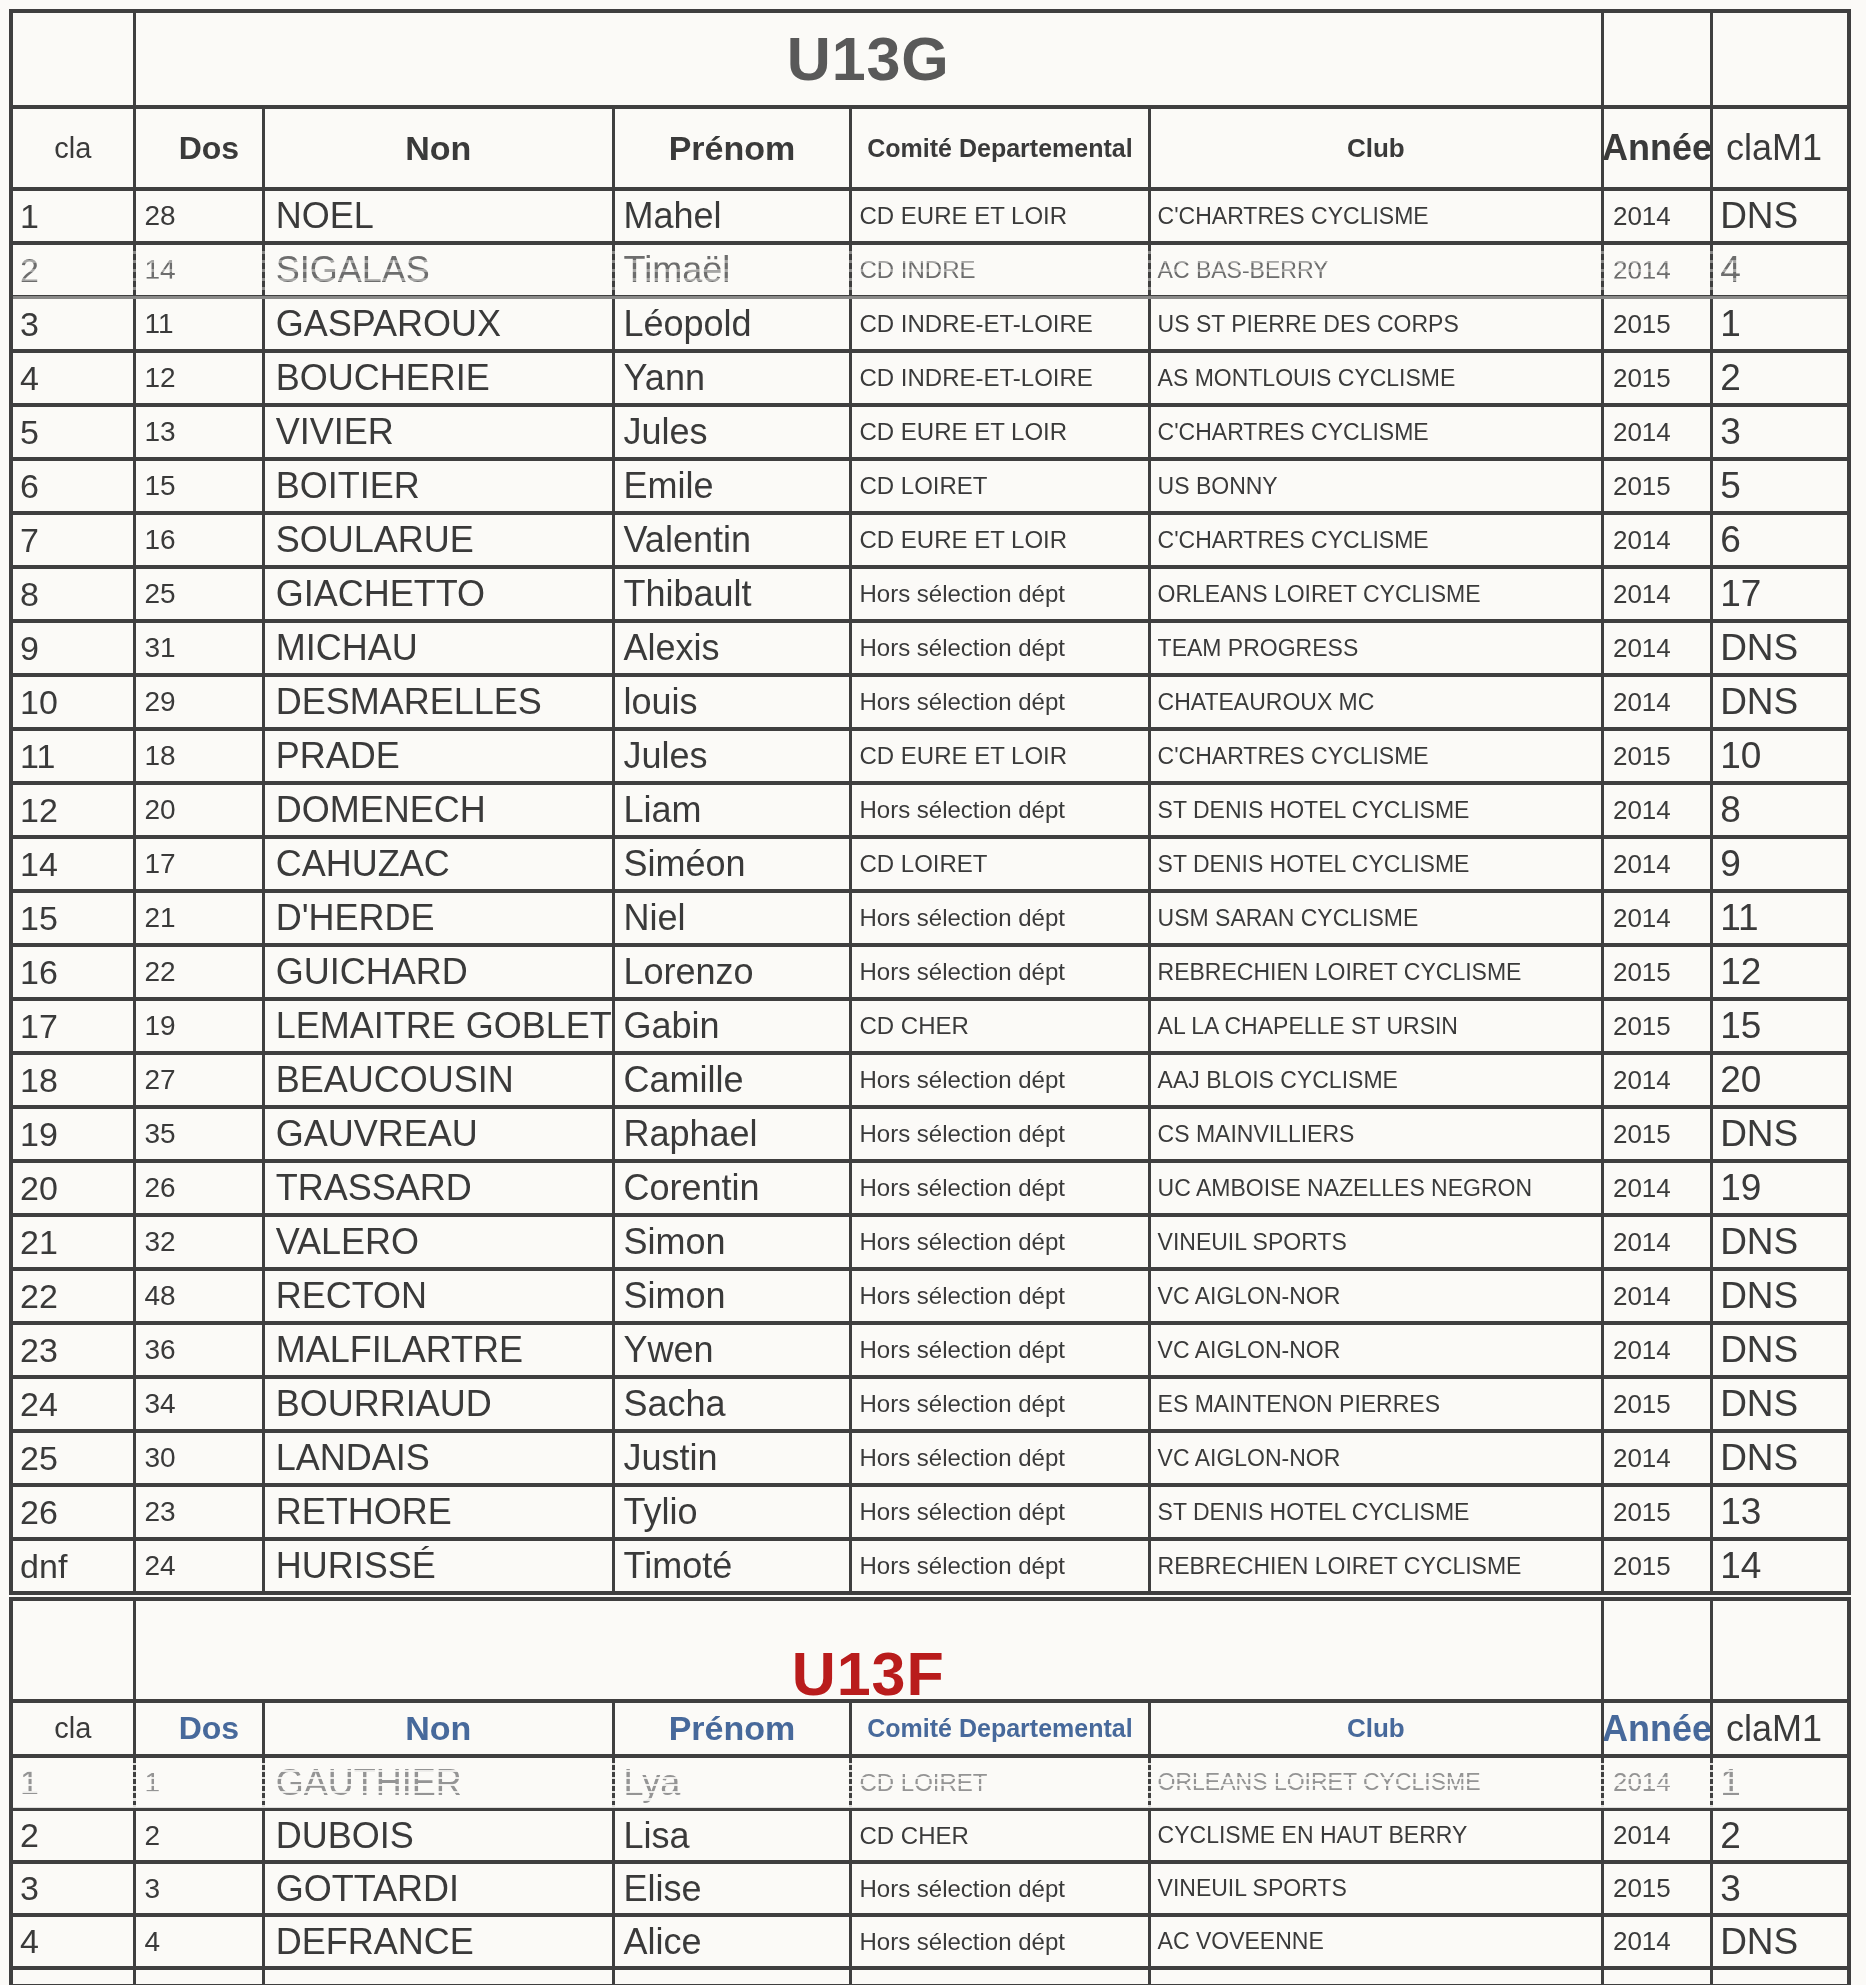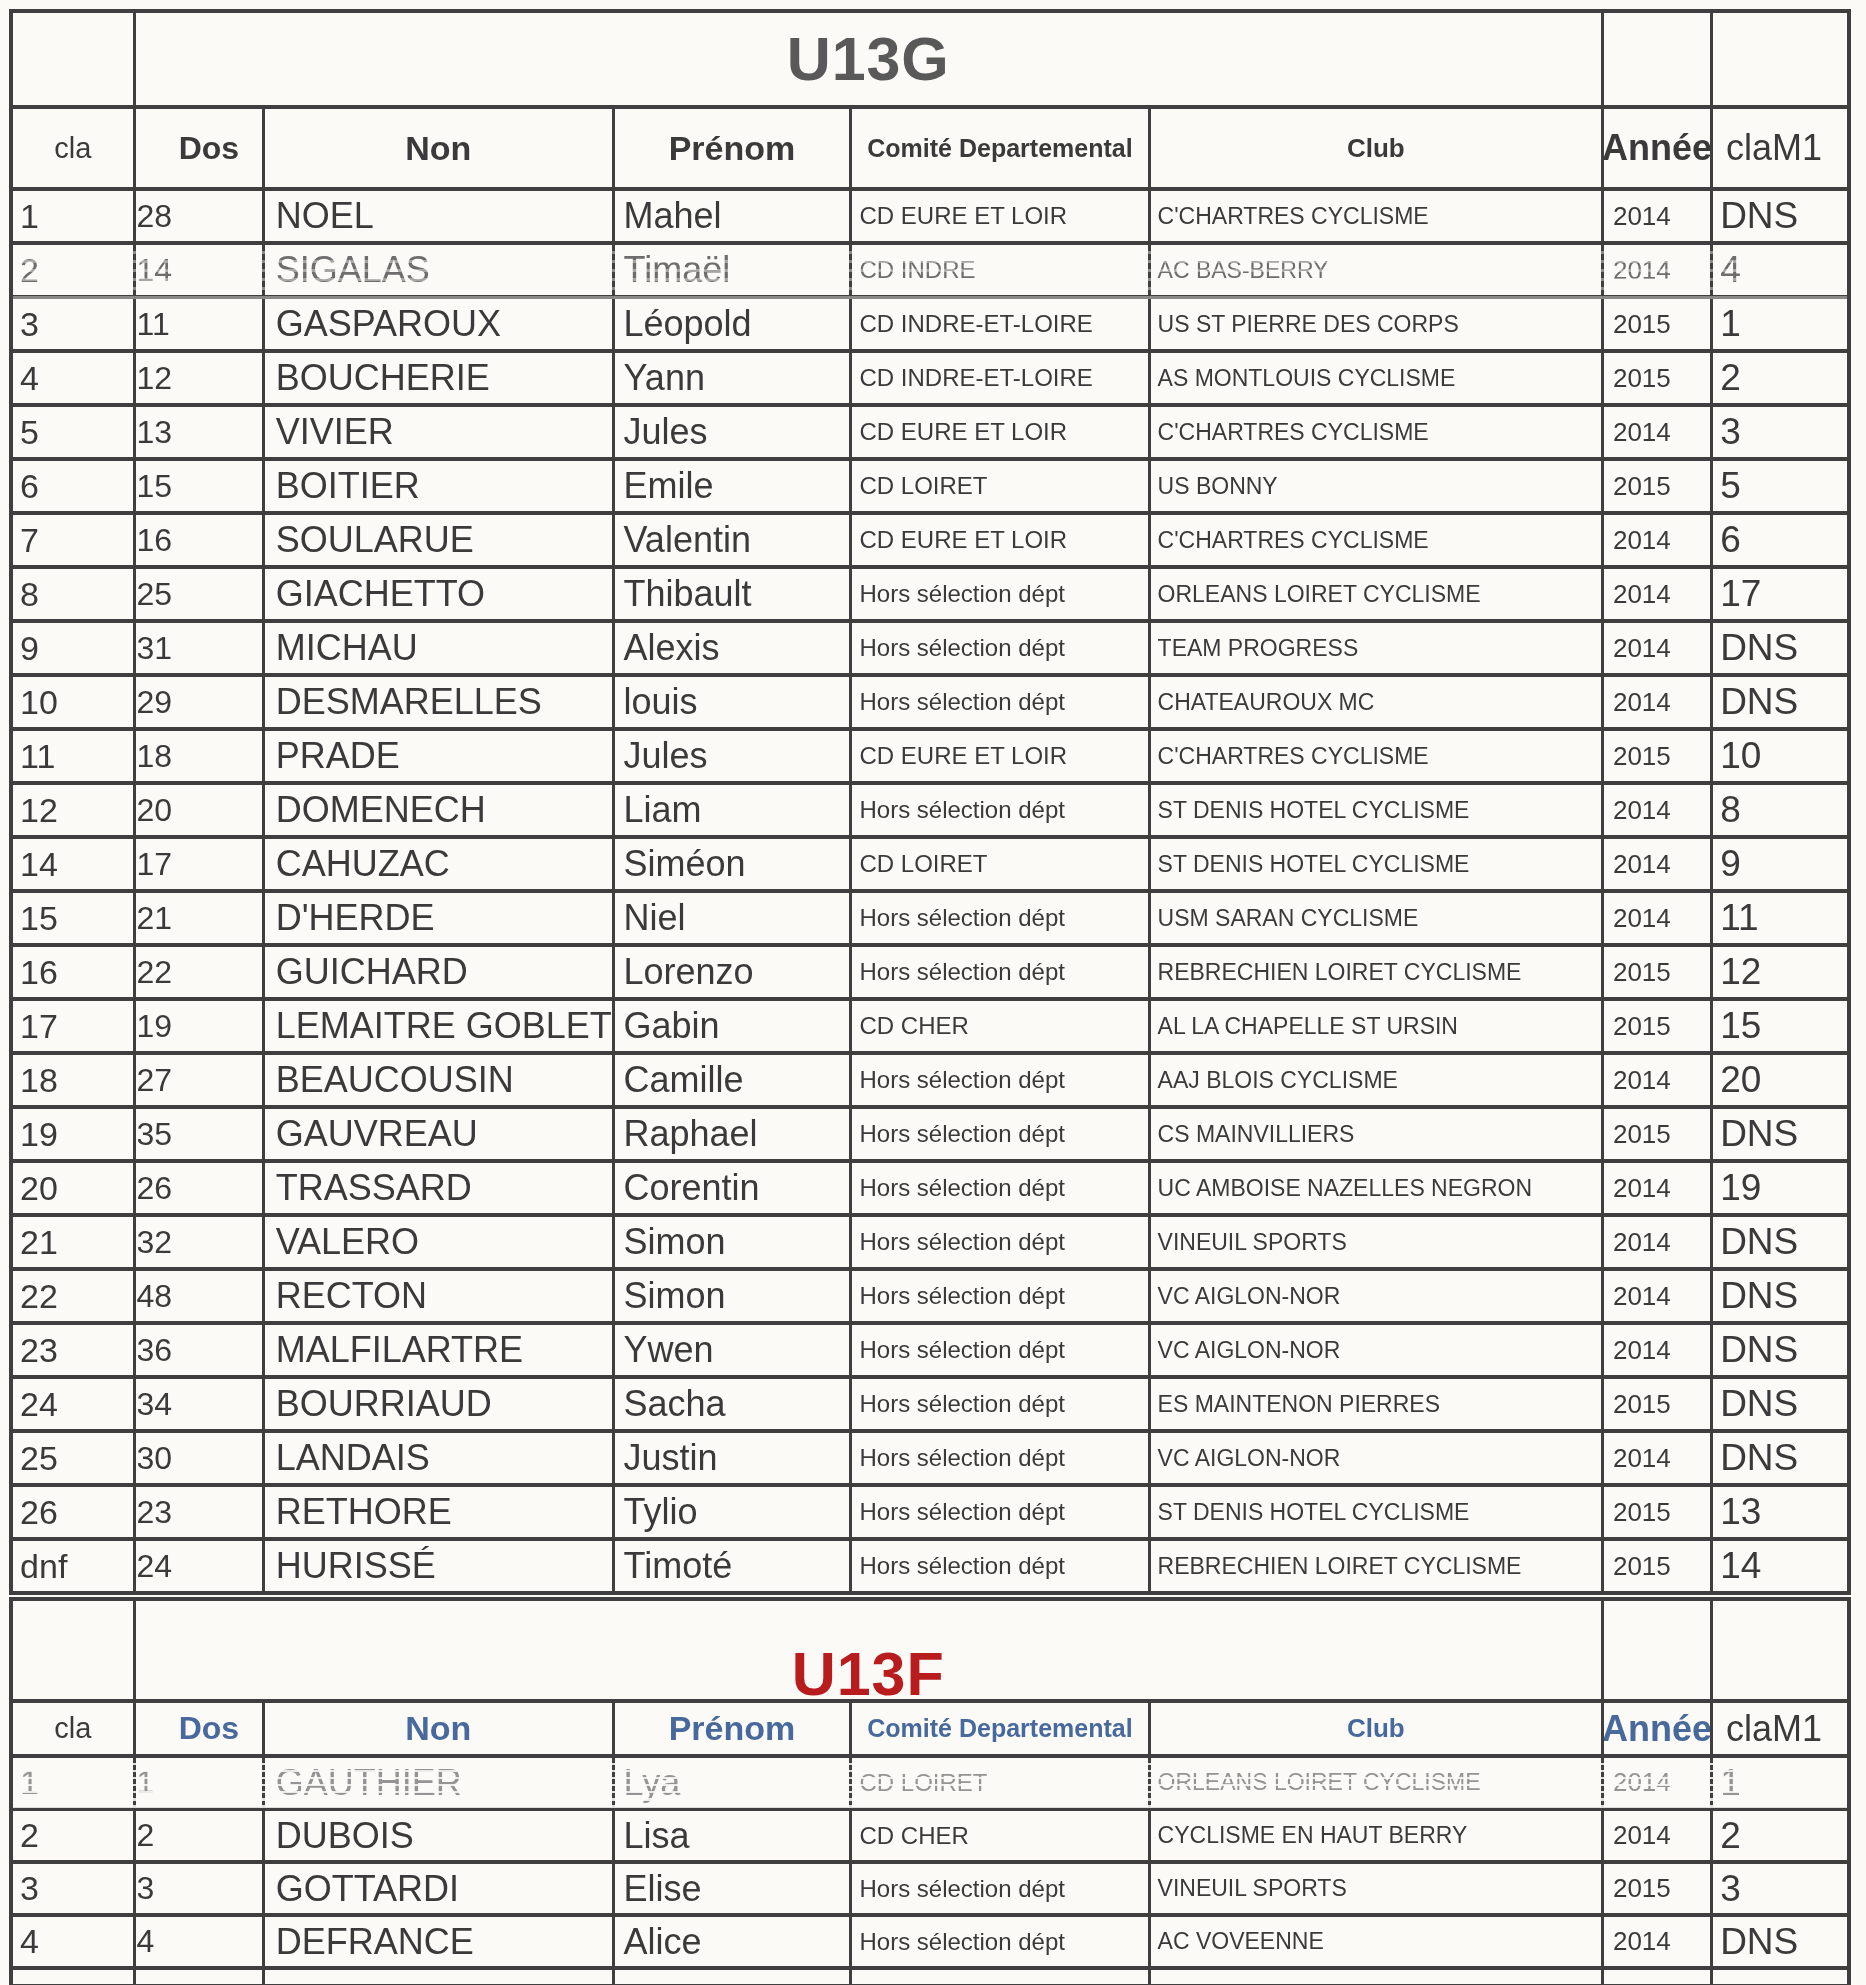--- a/index.html
+++ b/index.html
@@ -67,21 +67,21 @@
   .cell.h.c2{font-size:34px;}
   .cell.h.c3{font-size:34px;}
   .cell.h.c4{font-size:25px;}
   .cell.h.c5{font-size:26px;}
   .cell.h.c6{font-size:36px;}
   .cell.h.c7{font-weight:400;font-size:36px;justify-content:flex-start;padding-left:13px;}
 
   
   .cell.d{justify-content:flex-start;}
   .cell.d.c0{font-size:34px;padding-left:7.1px;}
-  .cell.d.c1{font-size:32px;padding-left:1px;}
+  .cell.d.c1{font-size:28px;padding-left:9px;}
   .cell.d.c2{font-size:36px;padding-left:10.7px;}
   .cell.d.c3{font-size:36px;padding-left:9px;}
   .cell.d.c4{font-size:24px;padding-left:7.1px;}
   .cell.d.c5{font-size:23px;padding-left:7px;}
   .cell.d.c6{font-size:26px;padding-left:9px;}
   .cell.d.c7{font-size:37px;padding-left:7.1px;}
 
   
   .row.fade-medium{position:relative;color:#6d6d6d;}
   .row.fade-medium::after{

